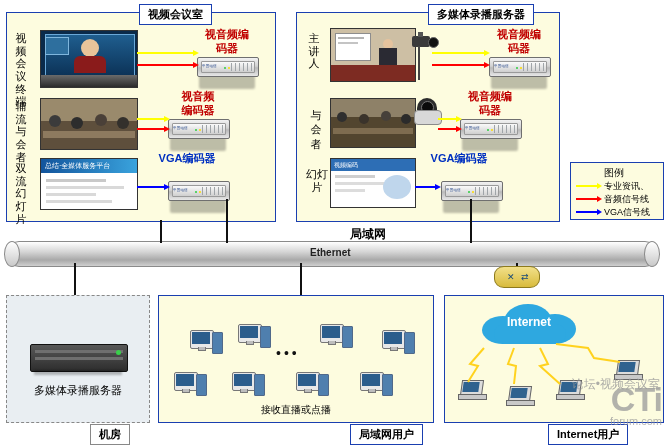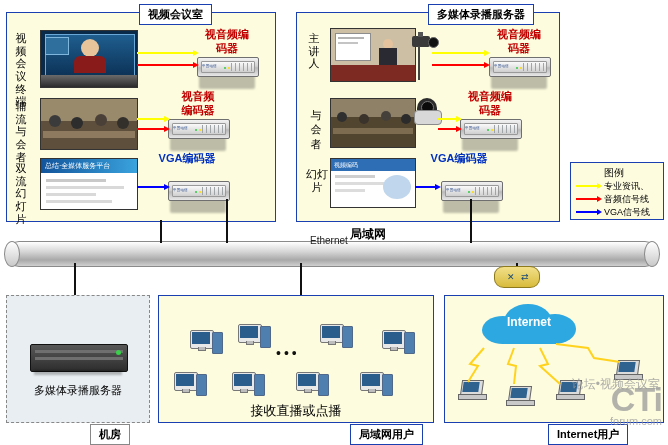--- a/index.html
+++ b/index.html
@@ -282,21 +282,21 @@
 <div class="legend-arrow" style="left:597px;top:196px;border-left:5px solid #ff0000;"></div>
 <div class="legend-row" style="left:604px;top:193px;">音频信号线</div>
 <div class="legend-line" style="left:576px;top:211px;width:22px;background:#0000ff;"></div>
 <div class="legend-arrow" style="left:597px;top:209px;border-left:5px solid #0000ff;"></div>
 <div class="legend-row" style="left:604px;top:206px;">VGA信号线</div>
 
 <div class="label" style="left:350px;top:228px;font-size:12px;font-weight:bold;">局域网</div>
 <div class="ethernet" style="left:8px;top:241px;width:646px;height:24px;"></div>
 <div class="eth-cap" style="left:4px;top:241px;width:14px;height:24px;"></div>
 <div class="eth-cap" style="left:644px;top:241px;width:14px;height:24px;"></div>
-<div class="eth-text" style="left:310px;top:235px;">Ethernet</div>
+<div class="eth-text" style="left:310px;top:247px;font-weight:bold;">Ethernet</div>
 
 <div class="ln v" style="left:226px;top:199px;height:44px;background:#111;"></div>
 <div class="ln v" style="left:160px;top:220px;height:23px;background:#111;"></div>
 <div class="ln v" style="left:470px;top:199px;height:44px;background:#111;"></div>
 <div class="ln v" style="left:74px;top:263px;height:52px;background:#111;"></div>
 <div class="ln v" style="left:300px;top:263px;height:32px;background:#111;"></div>
 <div class="ln v" style="left:516px;top:263px;height:12px;background:#111;"></div>
 
 <div class="panel dashed" style="left:6px;top:295px;width:142px;height:126px;background:#e9eef2;"></div>
 <div class="panel-title" style="left:90px;top:424px;border-color:#888;">机房</div>
@@ -354,21 +354,21 @@
     <div class="tower"></div>
   </div>
 <div class="pc" style="left:360px;top:372px;">
     <div class="mon"></div>
     <div class="scr"></div>
     <div class="stand"></div>
     <div class="tower"></div>
   </div>
 
 <div style="position:absolute;left:276px;top:345px;color:#111;font-size:14px;letter-spacing:3px;">•••</div>
-<div class="label" style="left:236px;top:404px;width:120px;font-size:13px;">接收直播或点播</div>
+<div class="label" style="left:236px;top:404px;width:120px;font-size:10px;">接收直播或点播</div>
 
 <div class="panel" style="left:444px;top:295px;width:218px;height:126px;"></div>
 <div class="panel-title" style="left:548px;top:424px;">Internet用户</div>
 
 <div class="router" style="left:494px;top:266px;">
   <div style="position:absolute;left:12px;top:5px;color:#184a7a;font-size:9px;">✕</div>
   <div style="position:absolute;left:26px;top:5px;color:#184a7a;font-size:9px;">⇄</div>
 </div>
 
 <div class="cloud" style="left:474px;top:300px;width:110px;height:46px;">

